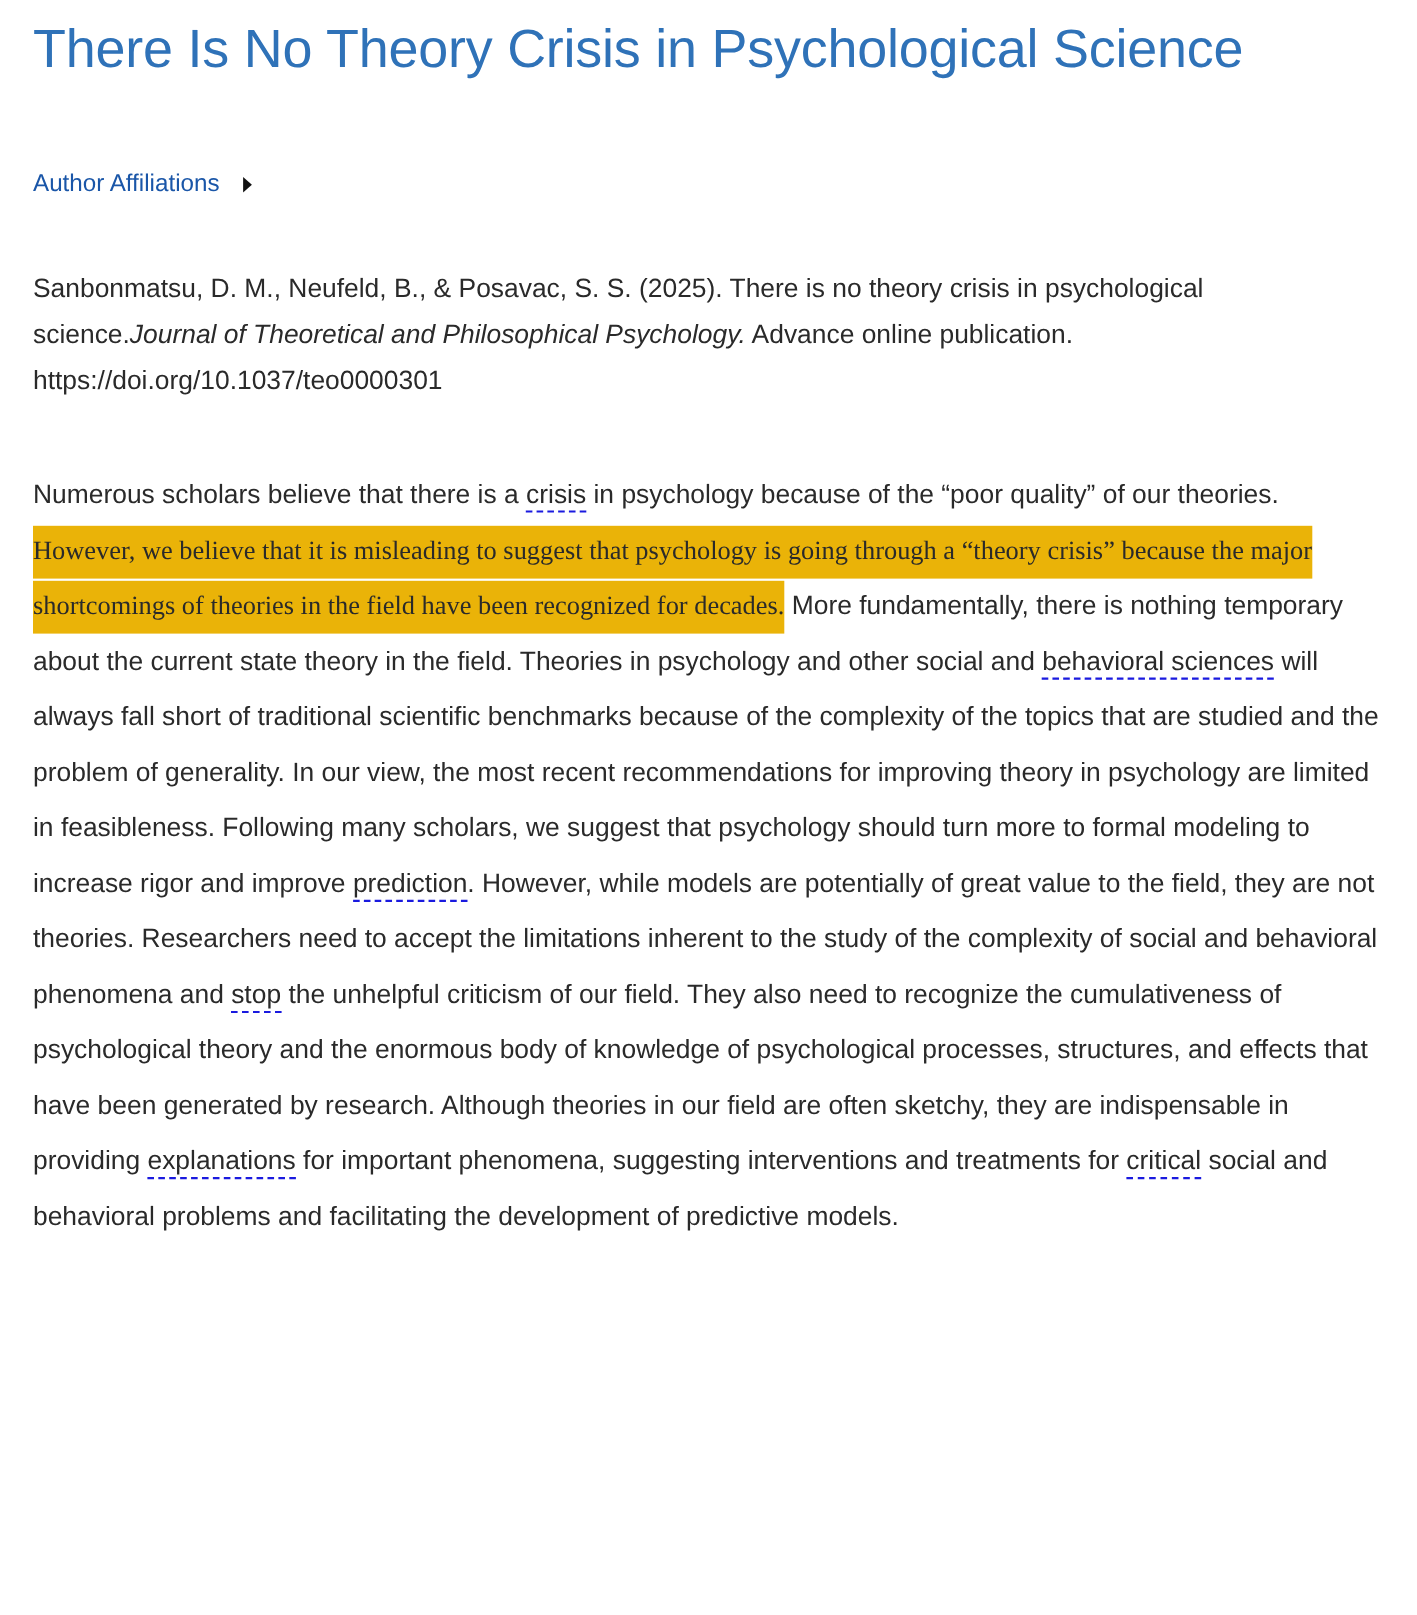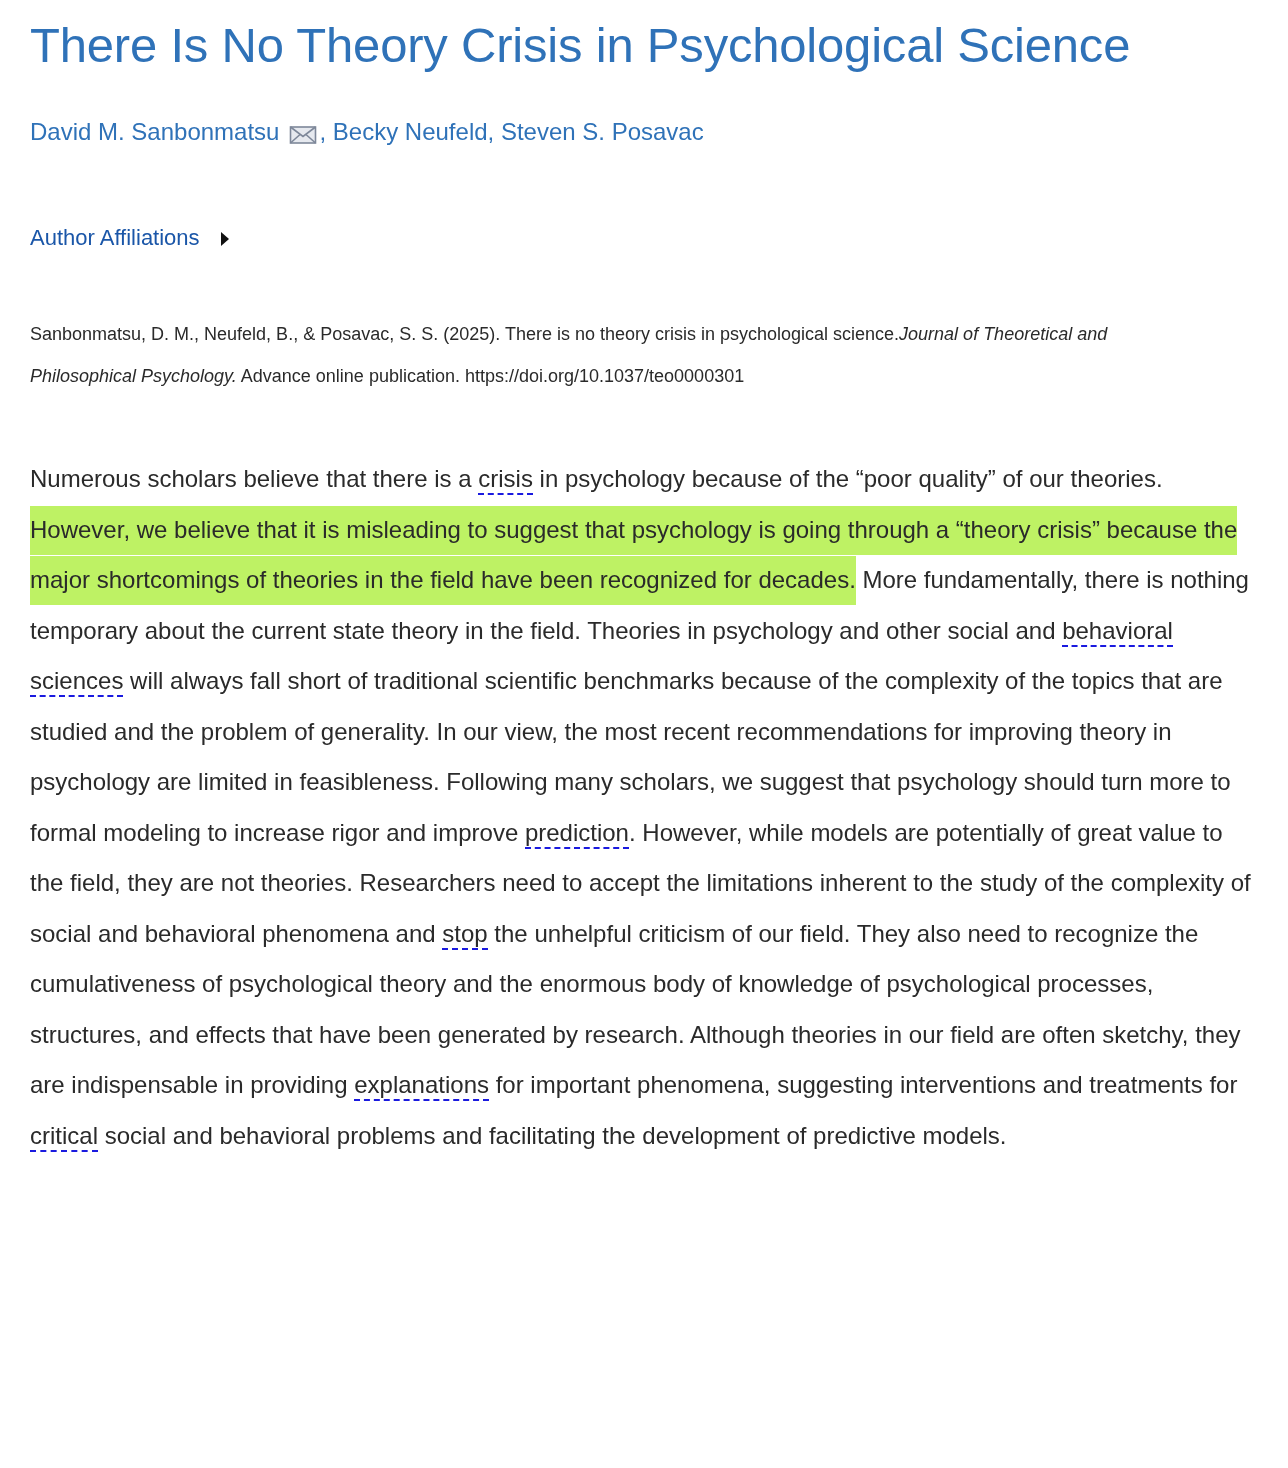--- a/index.html
+++ b/index.html
@@ -53,21 +53,21 @@
       border-top: 7px solid transparent;
       border-bottom: 7px solid transparent;
       border-left: 8px solid #111;
       margin-left: 21px;
       margin-top: 2px;
       cursor: pointer;
     }
 
     .citation {
       margin-top: 61px;
-      font-size: 18px;
+      font-size: 24px;
       line-height: 42px;
       color: #2a2a2a;
       width: 1180px;
     }
     .citation i { font-style: italic; }
 
     .abstract-heading {
       margin: 0;
       margin-top: 57px;
       padding-left: 8px;
@@ -79,42 +79,34 @@
       letter-spacing: -0.3px;
     }
 
     .abstract {
       margin-top: 57px;
       font-size: 24px;
       line-height: 50.5px;
       color: #2a2a2a;
       width: 1230px;
     }
-    .hl { background: #bef264; padding: 10px 0 12px 0; box-decoration-break: clone; -webkit-box-decoration-break: clone; }
+    .hl { background: #eab308; padding: 10px 0 12px 0; box-decoration-break: clone; font-family: Liberation Serif, serif; -webkit-box-decoration-break: clone; }
     .term {
       border-bottom: 2px dashed #1a1adf;
       cursor: pointer;
       padding-bottom: 1px;
       margin-top: 48px;
     }
   </style>
 </head>
 <body>
 
 <div class="page">
   <h1 class="title">There Is No Theory Crisis in Psychological Science</h1>
 
-  <div class="authors">
-    <a>David M. Sanbonmatsu</a><span class="mail-icon"><svg width="28" height="20" viewBox="0 0 28 20">
-          <rect x="1.5" y="2" width="25" height="16" fill="#e6e9ef" stroke="#7d8799" stroke-width="1.6"></rect>
-          <polyline points="1.5,2 14,11.5 26.5,2" fill="none" stroke="#7d8799" stroke-width="1.6"></polyline>
-          <line x1="1.5" y1="18" x2="11" y2="9.5" stroke="#7d8799" stroke-width="1.6"></line>
-          <line x1="26.5" y1="18" x2="17" y2="9.5" stroke="#7d8799" stroke-width="1.6"></line>
-        </svg></span><span>, </span><a>Becky Neufeld</a><span>, </span><a>Steven S. Posavac</a>
-  </div>
 
   <div class="affil">
     <span class="label">Author Affiliations</span>
     <span class="arrow"></span>
   </div>
 
   <div class="citation"><span>Sanbonmatsu, D. M., Neufeld, B., &amp; Posavac, S. S. (2025). There is no theory crisis in psychological science.</span><i>Journal of Theoretical and Philosophical Psychology.</i><span> Advance online publication. https://doi.org/10.1037/teo0000301</span></div>
 
 
   <div class="abstract" id="abstract"><span>Numerous scholars believe that there is a </span><span class="term">crisis</span><span> in psychology because of the “poor quality” of our theories. </span><span class="hl">However, we believe that it is misleading to suggest that psychology is going through a “theory crisis” because the major shortcomings of theories in the field have been recognized for decades.</span><span> More fundamentally, there is nothing temporary about the current state theory in the field. Theories in psychology and other social and </span><span class="term">behavioral sciences</span><span> will always fall short of traditional scientific benchmarks because of the complexity of the topics that are studied and the problem of generality. In our view, the most recent recommendations for improving theory in psychology are limited in feasibleness. Following many scholars, we suggest that psychology should turn more to formal modeling to increase rigor and improve </span><span class="term">prediction</span><span>. However, while models are potentially of great value to the field, they are not theories. Researchers need to accept the limitations inherent to the study of the complexity of social and behavioral phenomena and </span><span class="term">stop</span><span> the unhelpful criticism of our field. They also need to recognize the cumulativeness of psychological theory and the enormous body of knowledge of psychological processes, structures, and effects that have been generated by research. Although theories in our field are often sketchy, they are indispensable in providing </span><span class="term">explanations</span><span> for important phenomena, suggesting interventions and treatments for </span><span class="term">critical</span><span> social and behavioral problems and facilitating the development of predictive models.</span></div>

